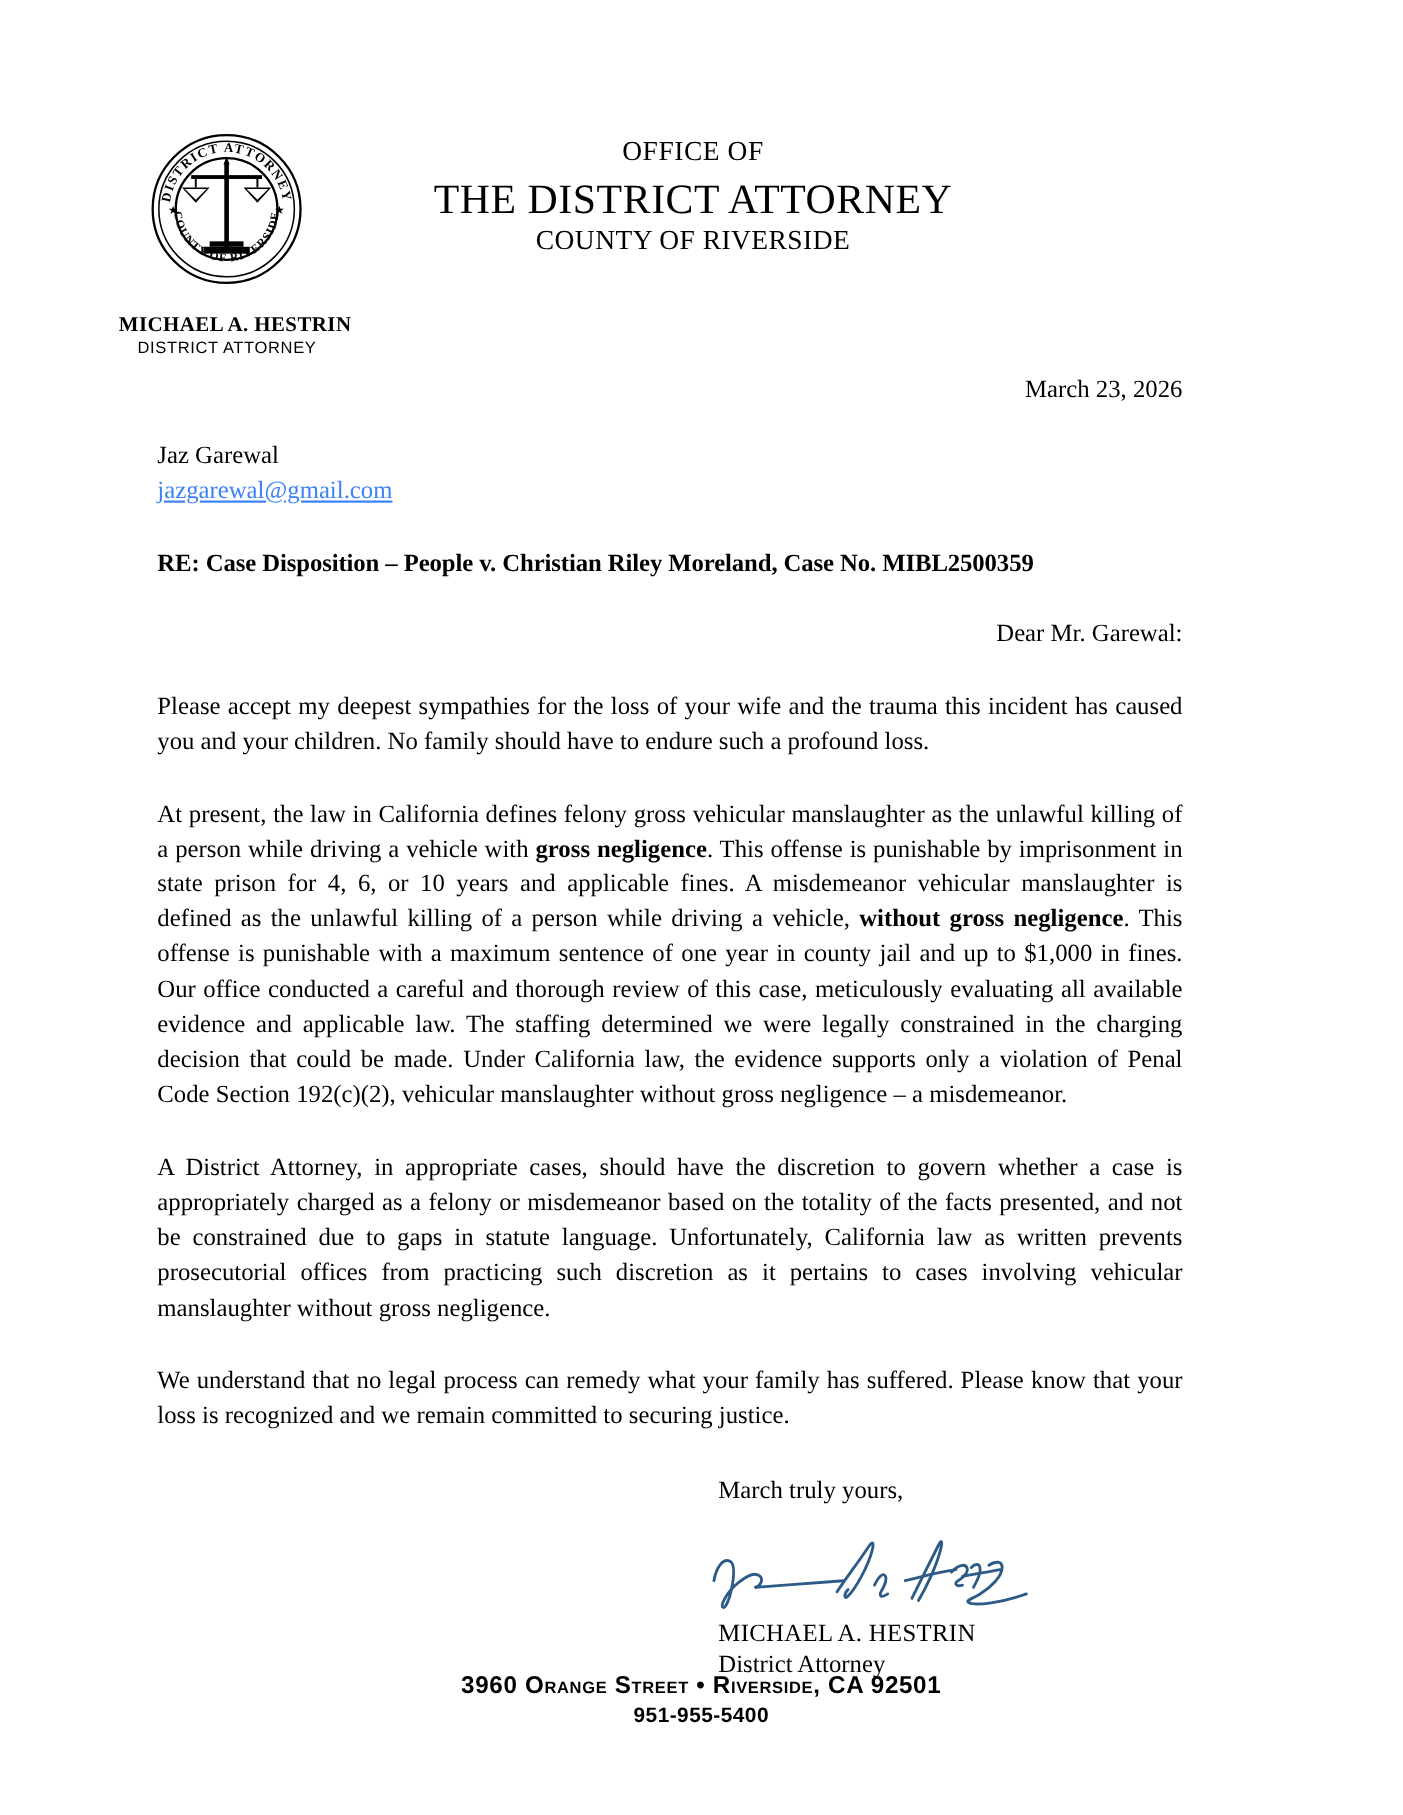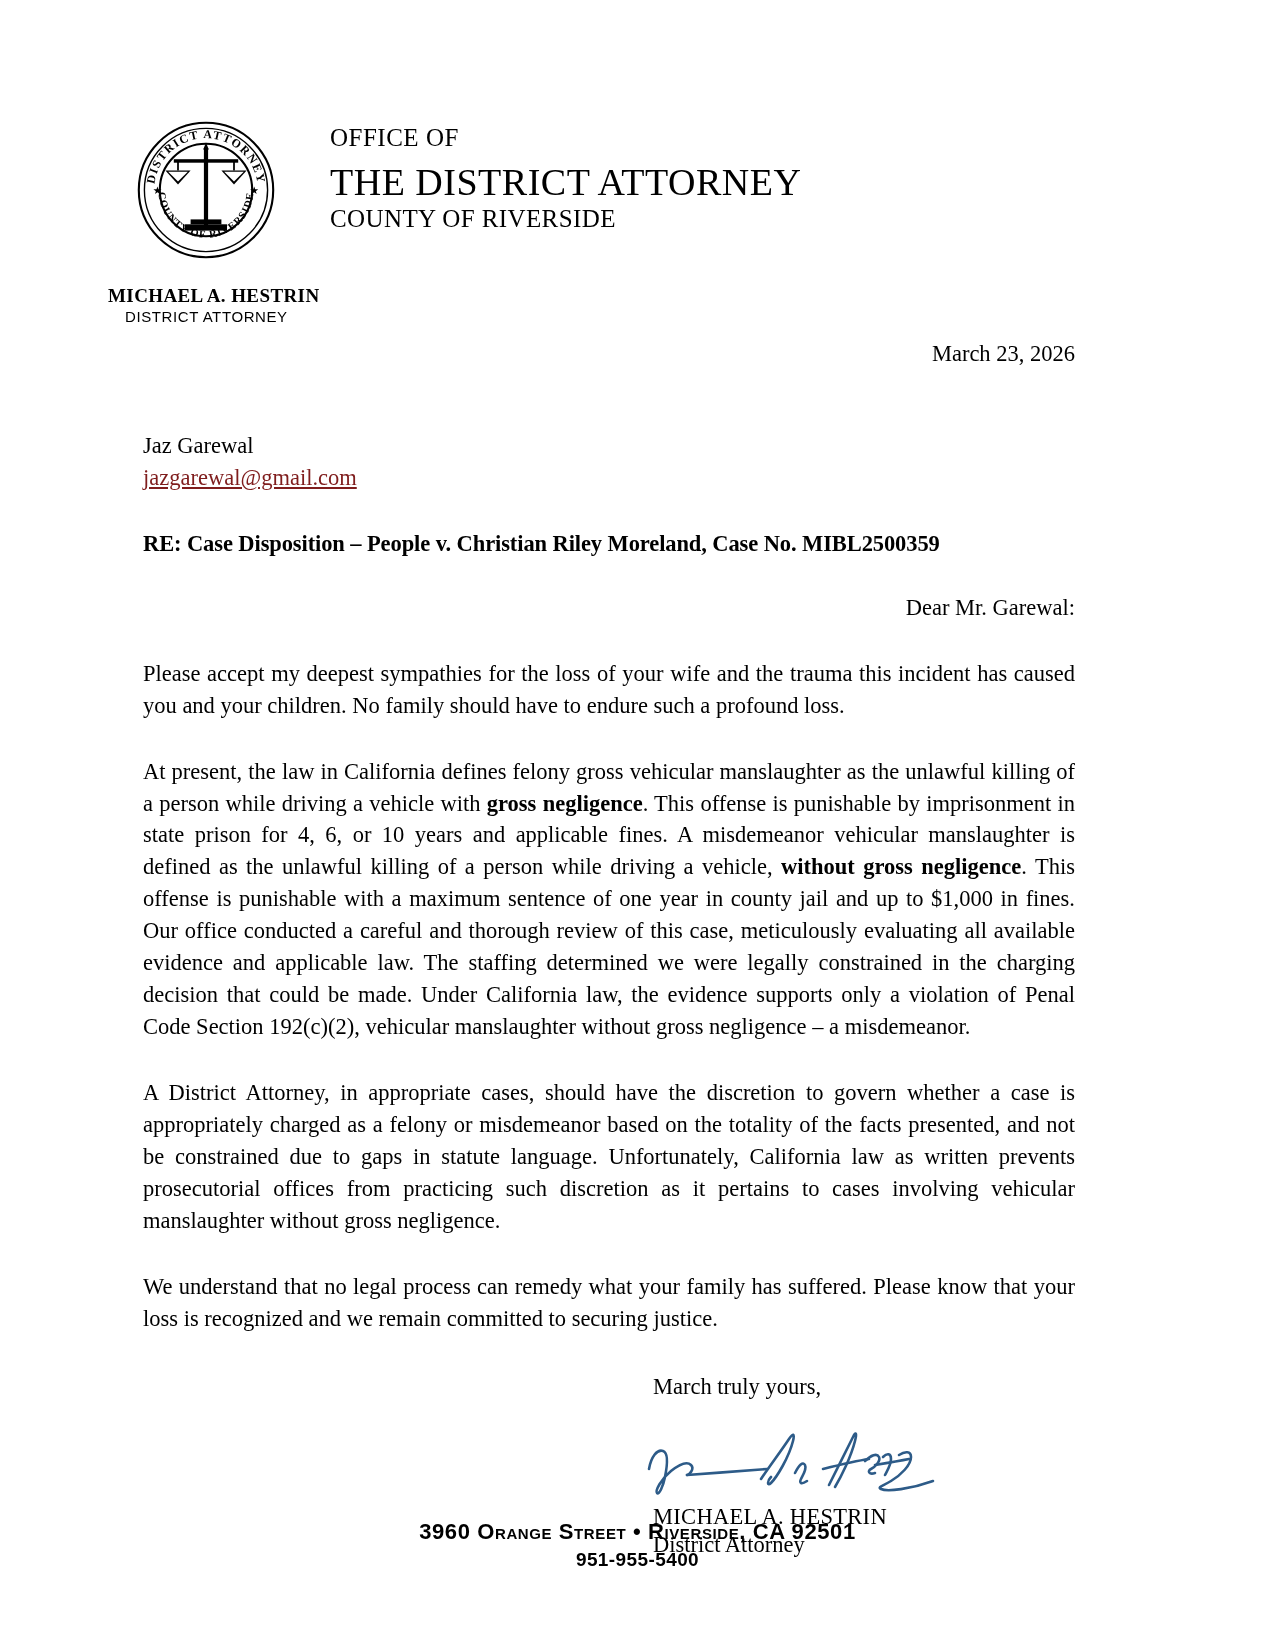--- a/index.html
+++ b/index.html
@@ -37,21 +37,21 @@
     width: 140px;
     height: 140px;
   }
   .seal svg { display: block; }
 
   .masthead {
     position: absolute;
     left: 330px;
     top: 125px;
     width: 600px;
-    text-align: left;
+    text-align: center;
     line-height: 1.05;
   }
   .masthead .office-of {
     font-size: 25px;
     letter-spacing: 0.5px;
     font-family: "Liberation Serif", "DejaVu Serif", serif;
   }
   .masthead .da-title {
     font-size: 38px;
     letter-spacing: 0.5px;
@@ -94,25 +94,25 @@
     line-height: 1.42;
   }
 
   .date-line {
     text-align: right;
     margin-top: 8px;
     margin-bottom: 0;
   }
 
   .recipient {
-    margin-top: 60px;
+    margin-top: 28px;
     line-height: 1.42;
   }
   .recipient .email-link {
-    color: #7f1d1d;
+    color: #3b82f6;
     text-decoration: underline;
     display: inline-block;
   }
 
   .re-line {
     margin-top: 34px;
     font-weight: bold;
     letter-spacing: -0.1px;
   }
 

